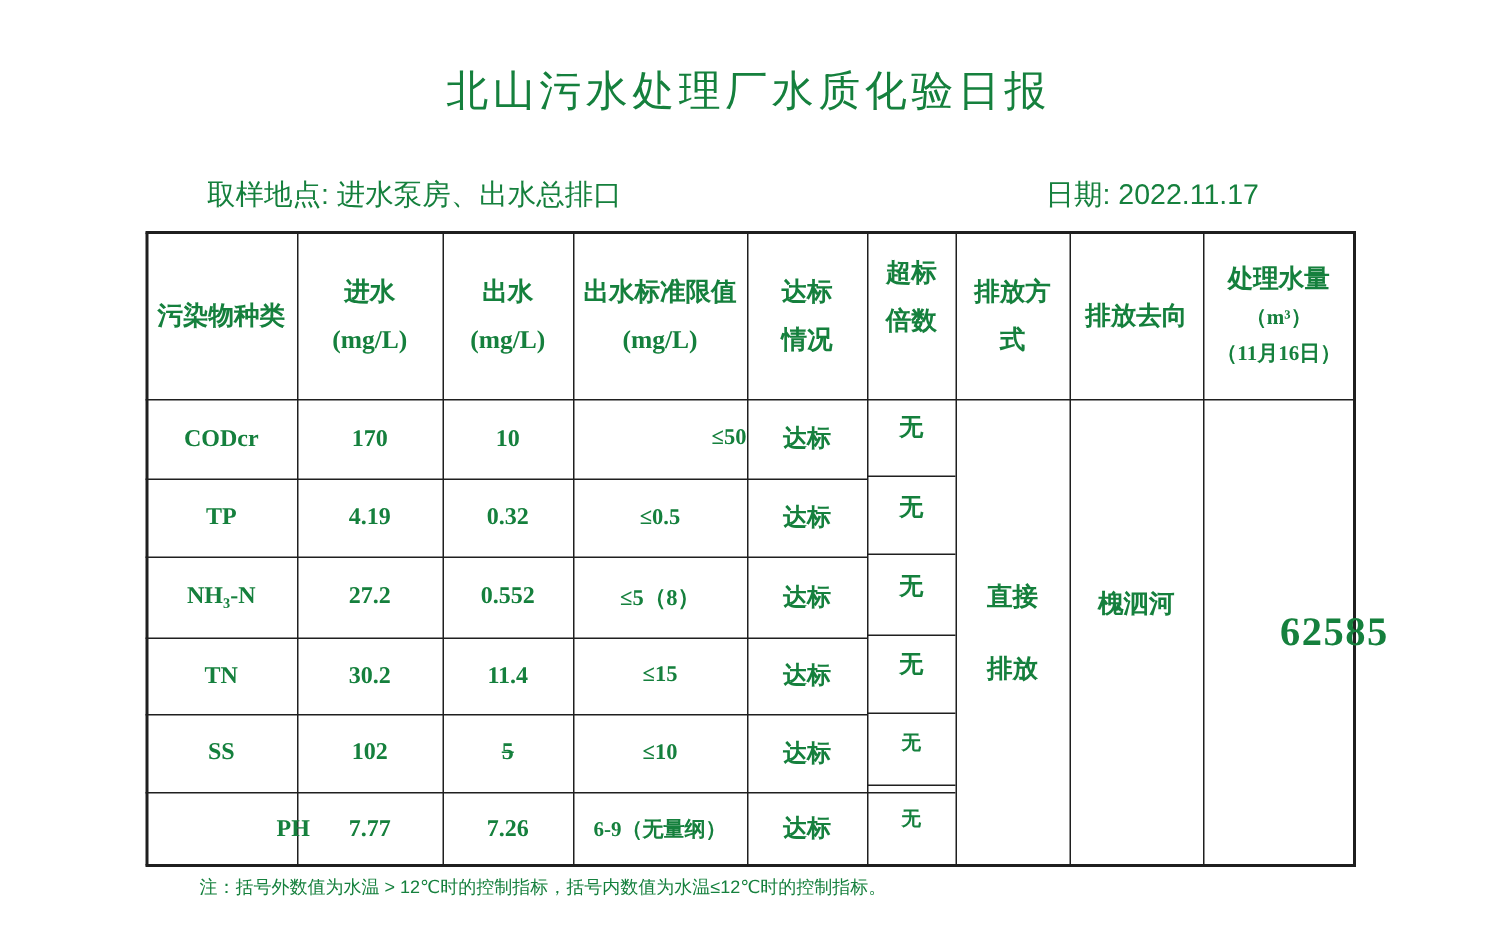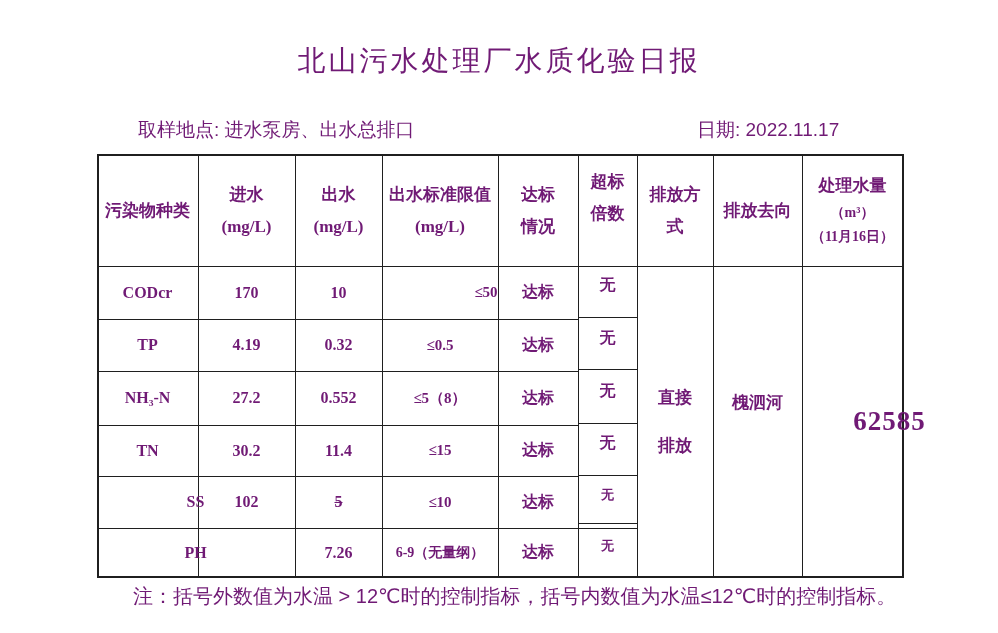--- a/index.html
+++ b/index.html
@@ -1,23 +1,23 @@
 <!DOCTYPE html>
 <html><head>
 <meta charset="utf-8">
 <style>
   html,body{margin:0;padding:0;background:#fff;}
   .page{position:relative;width:998px;height:633px;background:#ffffff;overflow:hidden;
-        font-family:"Liberation Serif","DejaVu Serif",serif;color:#701a75;}
+        font-family:"Liberation Serif","DejaVu Serif",serif;color:#15803d;}
   .title{position:absolute;left:0;top:42px;width:998px;text-align:center;
          font-size:28px;letter-spacing:3px;font-weight:400;}
   .meta{position:absolute;top:117px;font-family:"Liberation Sans","DejaVu Sans",sans-serif;
         font-size:19px;font-weight:500;}
   .note{position:absolute;left:133px;top:583px;font-family:"Liberation Sans","DejaVu Sans",sans-serif;
-        font-size:20px;font-weight:400;}
+        font-size:12px;font-weight:400;}
   .vl,.hl{position:absolute;background:#1f1f1f;}
   .vl{width:1px;top:155px;height:422px;}
   .hl{height:1px;}
   .hc{position:absolute;top:155px;height:111px;display:flex;align-items:center;justify-content:center;
       text-align:center;font-weight:700;font-size:17px;white-space:pre-line;line-height:1.85;}
   .hc.col9{flex-direction:column;line-height:1.7;}
   .h9b{font-size:14px;white-space:nowrap;}
   .dc{position:absolute;display:flex;align-items:center;justify-content:center;
       font-weight:700;font-size:16px;text-align:center;}
   .dc.limit{font-size:15px;white-space:nowrap;}
@@ -107,28 +107,29 @@
   <div class="dc" style="left:498px;top:371px;width:80px;height:54px;">达标</div>
   <div class="dc exceed" style="left:578px;top:371px;width:59px;height:54px;">无</div>
 
   <div class="dc" style="left:97px;top:425px;width:101px;height:51px;">TN</div>
   <div class="dc" style="left:198px;top:425px;width:97px;height:51px;">30.2</div>
   <div class="dc" style="left:295px;top:425px;width:87px;height:51px;">11.4</div>
   <div class="dc limit" style="left:382px;top:425px;width:116px;height:51px;">≤15</div>
   <div class="dc" style="left:498px;top:425px;width:80px;height:51px;">达标</div>
   <div class="dc exceed" style="left:578px;top:425px;width:59px;height:51px;">无</div>
 
-  <div class="dc" style="left:97px;top:476px;width:101px;height:52px;padding-left:48px;">SS</div>
+  <div class="dc" style="left:97px;top:476px;width:101px;height:52px;">SS</div>
   <div class="dc" style="left:198px;top:476px;width:97px;height:52px;">102</div>
   <div class="dc strike" style="left:295px;top:476px;width:87px;height:52px;">5</div>
   <div class="dc limit" style="left:382px;top:476px;width:116px;height:52px;">≤10</div>
   <div class="dc" style="left:498px;top:476px;width:80px;height:52px;">达标</div>
   <div class="dc exceed sm" style="left:578px;top:476px;width:59px;height:52px;">无</div>
 
   <div class="dc" style="left:97px;top:528px;width:101px;height:49px;padding-left:48px;">PH</div>
+  <div class="dc" style="left:198px;top:528px;width:97px;height:49px;">7.77</div>
   <div class="dc" style="left:295px;top:528px;width:87px;height:49px;">7.26</div>
   <div class="dc limit long" style="left:382px;top:528px;width:116px;height:49px;">6-9（无量纲）</div>
   <div class="dc" style="left:498px;top:528px;width:80px;height:49px;">达标</div>
   <div class="dc exceed sm" style="left:578px;top:528px;width:59px;height:49px;">无</div>
 
   <div class="merged mode" style="left:637px;width:76px;">直接
 排放</div>
   <div class="merged dest" style="left:713px;width:89px;">
     <span>槐泗河</span>
   </div>

